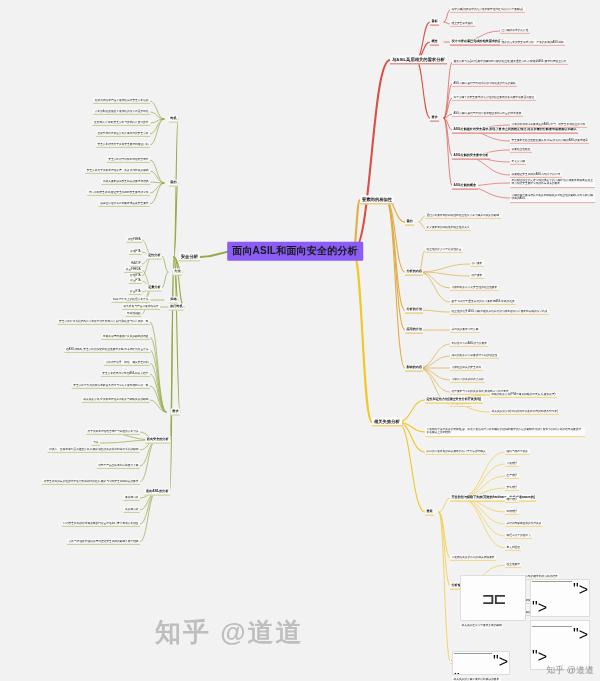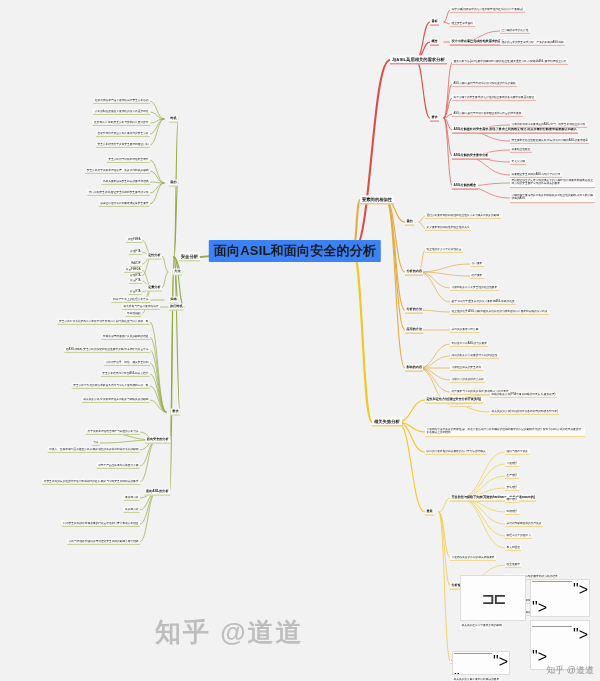--- a/index.html
+++ b/index.html
@@ -13,22 +13,22 @@
   svg.links{position:absolute;left:0;top:0;width:600px;height:681px;pointer-events:none;}
   .node{
     position:absolute;
     background:#fbfbfb;
     color:#1a1a1a;
     line-height:1.25;
     white-space:normal;
     box-sizing:border-box;
   }
   .root{
-    font-size:13px;font-weight:bold;letter-spacing:.2px;
-    padding:3px 5px;background:#3b82f6;
+    font-size:10px;font-weight:bold;letter-spacing:.2px;
+    padding:3px 5px;background:#8b5cf6;
     border-radius:1px;text-align:left;
     transform:translate(-50%,-50%);
   }
   .lvl1{
     font-size:4.3px;font-weight:bold;
     padding:1.5px 2px;
     transform:translate(0,-50%);
   }
   .lvl1.lft{transform:translate(-100%,-50%);}
   .lvl2{

